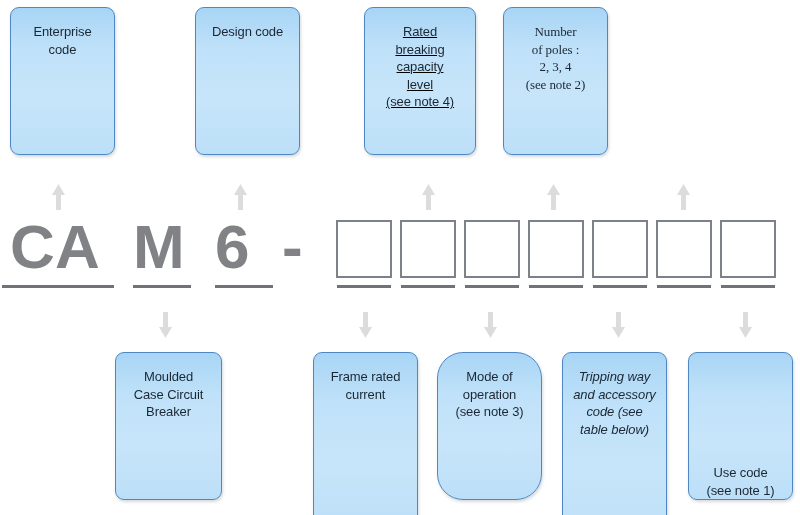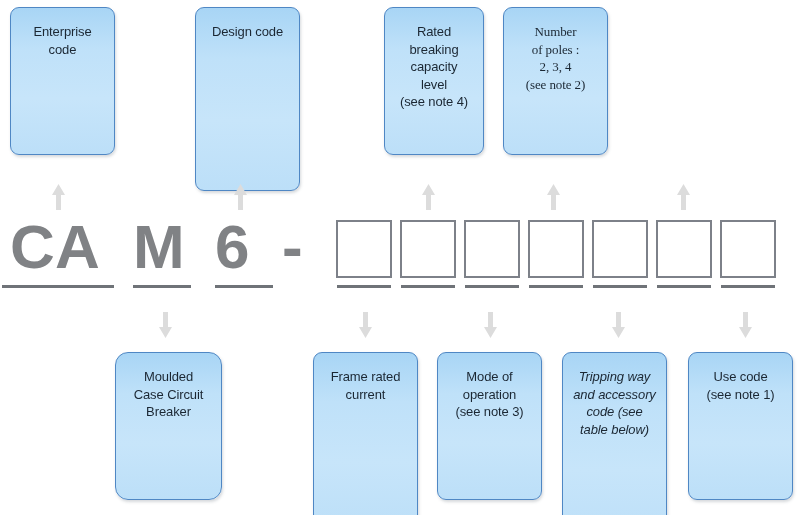--- a/index.html
+++ b/index.html
@@ -81,25 +81,25 @@
 </head>
 <body>
 
 <div id="canvas">
 
   <div class="box" style="left:10px; top:7px; width:105px; height:148px;">
     <span class="box-text">Enterprise
 code</span>
   </div>
 
-  <div class="box" style="left:195px; top:7px; width:105px; height:184px;">
+  <div class="box" style="left:195px; top:7px; width:105px; height:148px;">
     <span class="box-text">Design code</span>
   </div>
 
-  <div class="box" style="left:384px; top:7px; width:100px; height:148px;">
+  <div class="box" style="left:364px; top:7px; width:112px; height:148px;text-decoration:underline;">
     <span class="box-text">Rated
 breaking
 capacity
 level
 (see note 4)</span>
   </div>
 
   <div class="box" style="left:503px; top:7px; width:105px; height:148px;font-family:Liberation Serif, serif;">
     <span class="box-text">Number
 of poles :
@@ -178,42 +178,42 @@
     <svg width="15" height="26" viewBox="0 0 15 26">
       <path d="M7.5 26 L14 15 L10 15 L10 0 L5 0 L5 15 L1 15 Z" fill="#dcdcdc"></path>
     </svg>
   </div>
   <div class="arrow" style="left:738px; top:312px;">
     <svg width="15" height="26" viewBox="0 0 15 26">
       <path d="M7.5 26 L14 15 L10 15 L10 0 L5 0 L5 15 L1 15 Z" fill="#dcdcdc"></path>
     </svg>
   </div>
 
-  <div class="box" style="left:115px; top:352px; width:107px; height:148px;border-radius:13px;">
+  <div class="box" style="left:115px; top:352px; width:107px; height:148px;">
     <span class="box-text">Moulded
 Case Circuit
 Breaker</span>
   </div>
 
   <div class="box" style="left:313px; top:352px; width:105px; height:178px;">
     <span class="box-text">Frame rated
 current</span>
   </div>
 
-  <div class="box" style="left:437px; top:352px; width:105px; height:148px;">
+  <div class="box" style="left:437px; top:352px; width:105px; height:148px;border-radius:26px;">
     <span class="box-text">Mode of
 operation
 (see note 3)</span>
   </div>
 
   <div class="box" style="left:562px; top:352px; width:105px; height:191px;font-style:italic;">
     <span class="box-text">Tripping way
 and accessory
 code (see
 table below)</span>
   </div>
 
-  <div class="box" style="left:688px; top:352px; width:105px; height:148px;">
+  <div class="box" style="left:688px; top:352px; width:105px; height:148px;align-items:flex-end;">
     <span class="box-text">Use code
 (see note 1)</span>
   </div>
 
 </div>
 
 </body></html>

